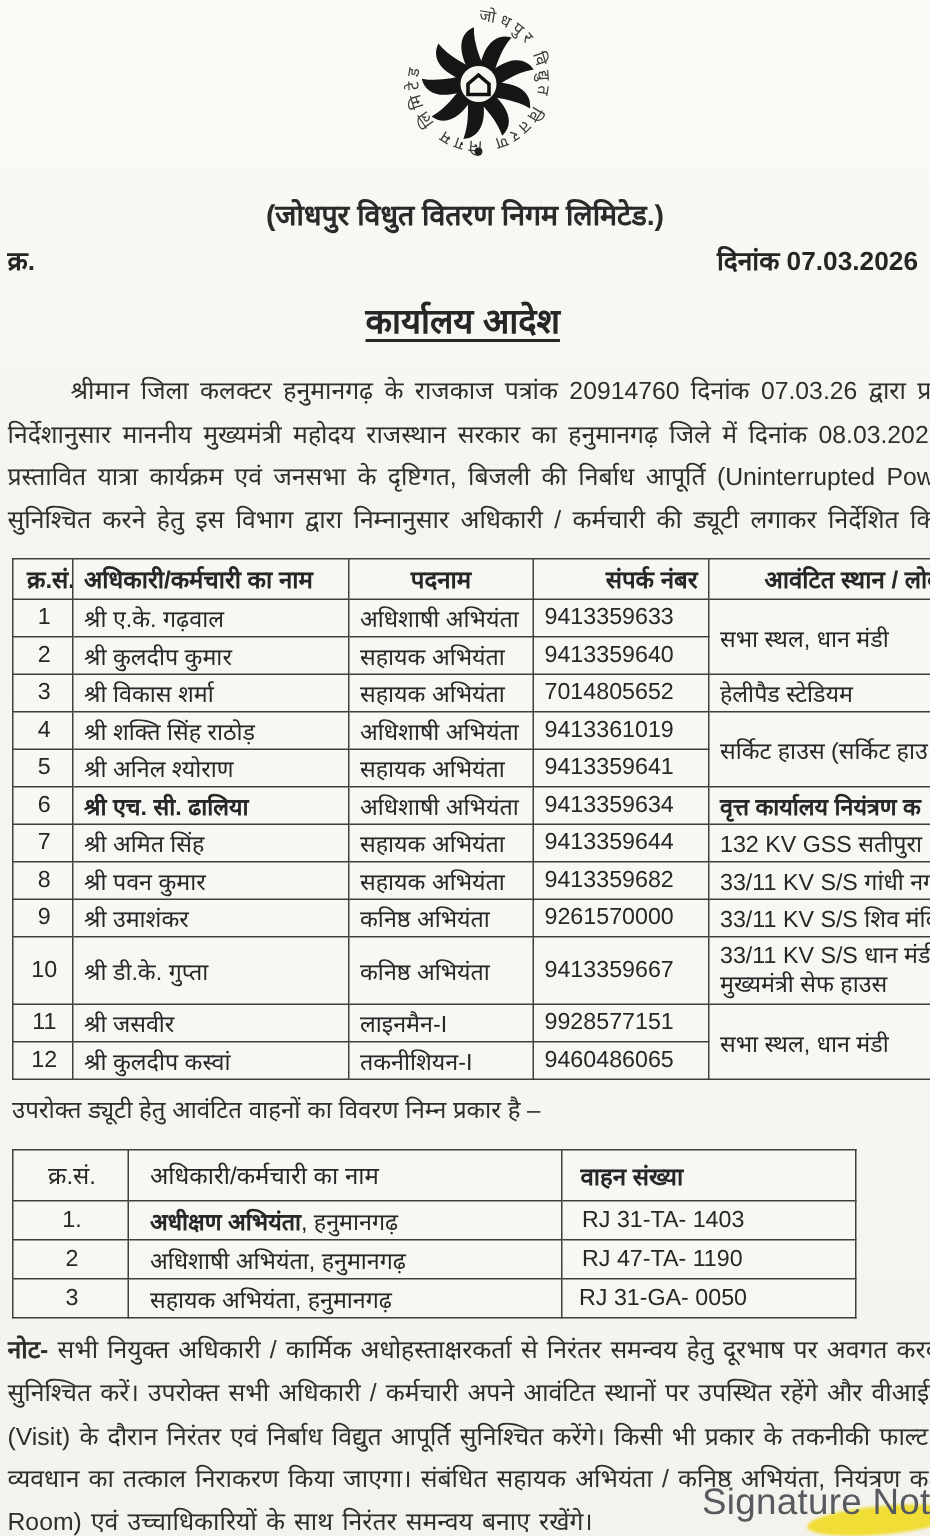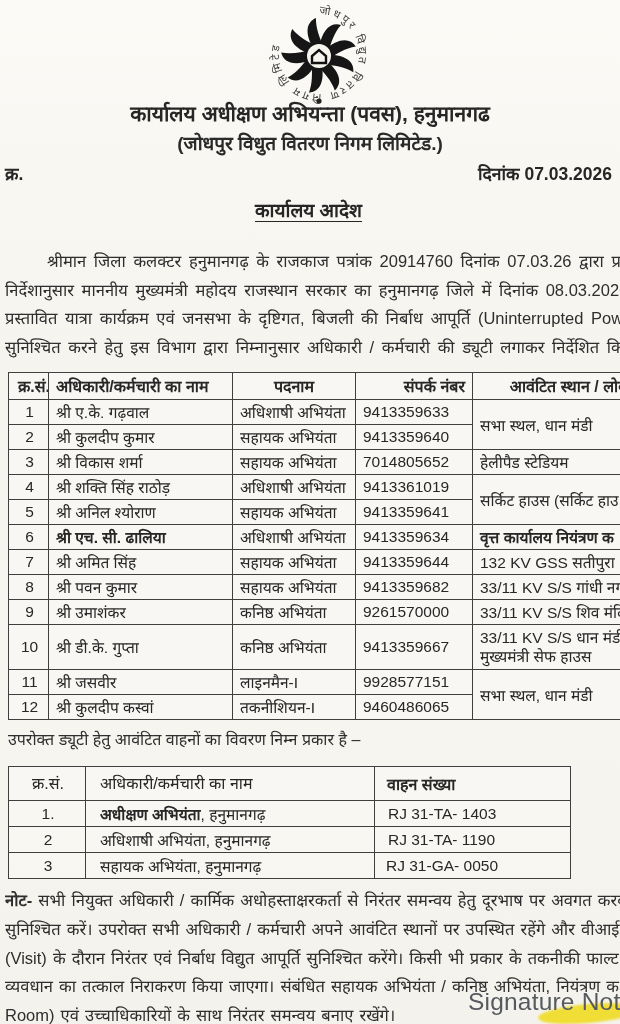--- a/index.html
+++ b/index.html
@@ -10,21 +10,21 @@
          color:#2b2b2b;}
   
   .emblem{position:absolute;left:263px;top:2px;width:112px;height:104px;}
   .org1{position:absolute;top:99px;left:0;width:620px;text-align:center;
         font-size:21px;font-weight:bold;color:#262626;}
   .org2{position:absolute;top:130px;left:0;width:620px;text-align:center;
         font-size:19px;font-weight:bold;color:#2a2a2a;}
   .refline{position:absolute;top:161px;left:5px;right:8px;display:flex;
            justify-content:space-between;font-size:17.5px;font-weight:bold;color:#262626;}
   .order-title{position:absolute;top:197px;left:0;width:617px;text-align:center;
-               font-size:19px;font-weight:bold;text-decoration:underline;
+               font-size:23px;font-weight:bold;text-decoration:underline;
                text-underline-offset:4px;color:#262626;}
   
   .para{position:absolute;left:5px;width:900px;font-size:16.5px;color:#2e2e2e;}
   .intro{top:247px;line-height:28.5px;word-spacing:3px;}
   .note{top:886px;line-height:28.8px;word-spacing:1.5px;}
   .line{white-space:nowrap;overflow:hidden;width:615px;}
   .indent{text-indent:42px;}
   .b{font-weight:bold;}
   
   table{border-collapse:collapse;table-layout:fixed;position:absolute;
@@ -76,21 +76,20 @@
         <path d="M0,-7 C3,-27 12,-34 22,-31 C15,-23 12,-13 9,-3 Z" transform="rotate(280)"></path>
         <path d="M0,-7 C3,-27 12,-34 22,-31 C15,-23 12,-13 9,-3 Z" transform="rotate(320)"></path>
         <circle r="14" fill="#161616"></circle>
       </g>
       <circle r="12" fill="#f7f5f0"></circle>
       <path d="M-7,7 l0,-7 7,-6 7,6 0,7 z" fill="none" stroke="#111" stroke-width="2.4"></path>
     </g>
     <circle cx="56" cy="99" r="2.6" fill="#222"></circle>
   </svg>
 
-  <div class="org1">कार्यालय अधीक्षण अभियन्ता (पवस), हनुमानगढ</div>
   <div class="org2">(जोधपुर विधुत वितरण निगम लिमिटेड.)</div>
   <div class="refline">
     <span>क्र.</span>
     <span>दिनांक 07.03.2026</span>
   </div>
   <div class="order-title">कार्यालय आदेश</div>
 
   <div class="para intro">
     <div class="line indent">श्रीमान जिला कलक्टर हनुमानगढ़ के राजकाज पत्रांक 20914760 दिनांक 07.03.26 द्वारा प्र</div>
     <div class="line">निर्देशानुसार माननीय मुख्यमंत्री महोदय राजस्थान सरकार का हनुमानगढ़ जिले में दिनांक 08.03.2026</div>
@@ -213,21 +212,21 @@
       <th class="bold" style="padding-left:12px;">वाहन संख्या</th>
     </tr>
     <tr>
       <td class="sn">1.</td>
       <td style="padding-left:14px;"><span class="b">अधीक्षण अभियंता</span><span>, हनुमानगढ़</span></td>
       <td style="padding-left:13px;margin-left:40px;">RJ 31-TA- 1403</td>
     </tr>
     <tr>
       <td class="sn">2</td>
       <td style="padding-left:14px;"><span>अधिशाषी अभियंता, हनुमानगढ़</span></td>
-      <td style="padding-left:13px;">RJ 31-TA- 1190</td>
+      <td style="padding-left:13px;">RJ 47-TA- 1190</td>
     </tr>
     <tr>
       <td class="sn">3</td>
       <td style="padding-left:14px;"><span>सहायक अभियंता, हनुमानगढ़</span></td>
       <td style="padding-left:11px;margin-top:12px;">RJ 31-GA- 0050</td>
     </tr>
   </tbody>
     </table>
 
   <div class="para note">

